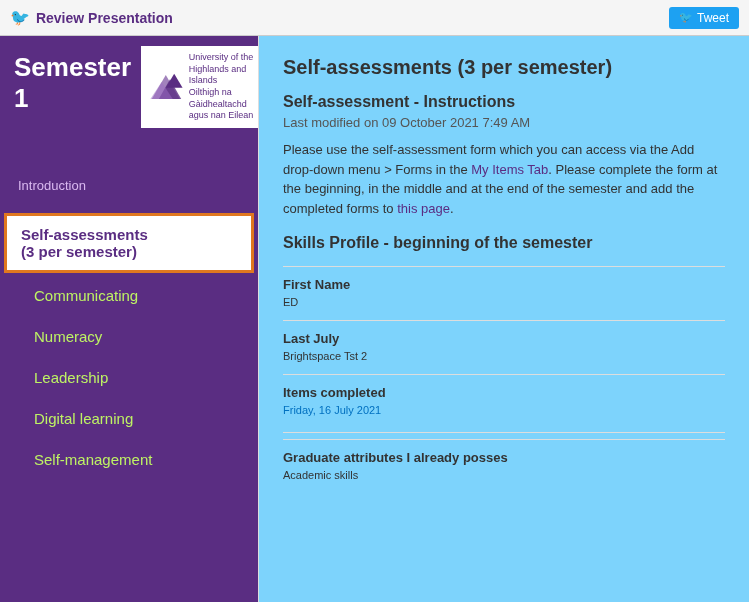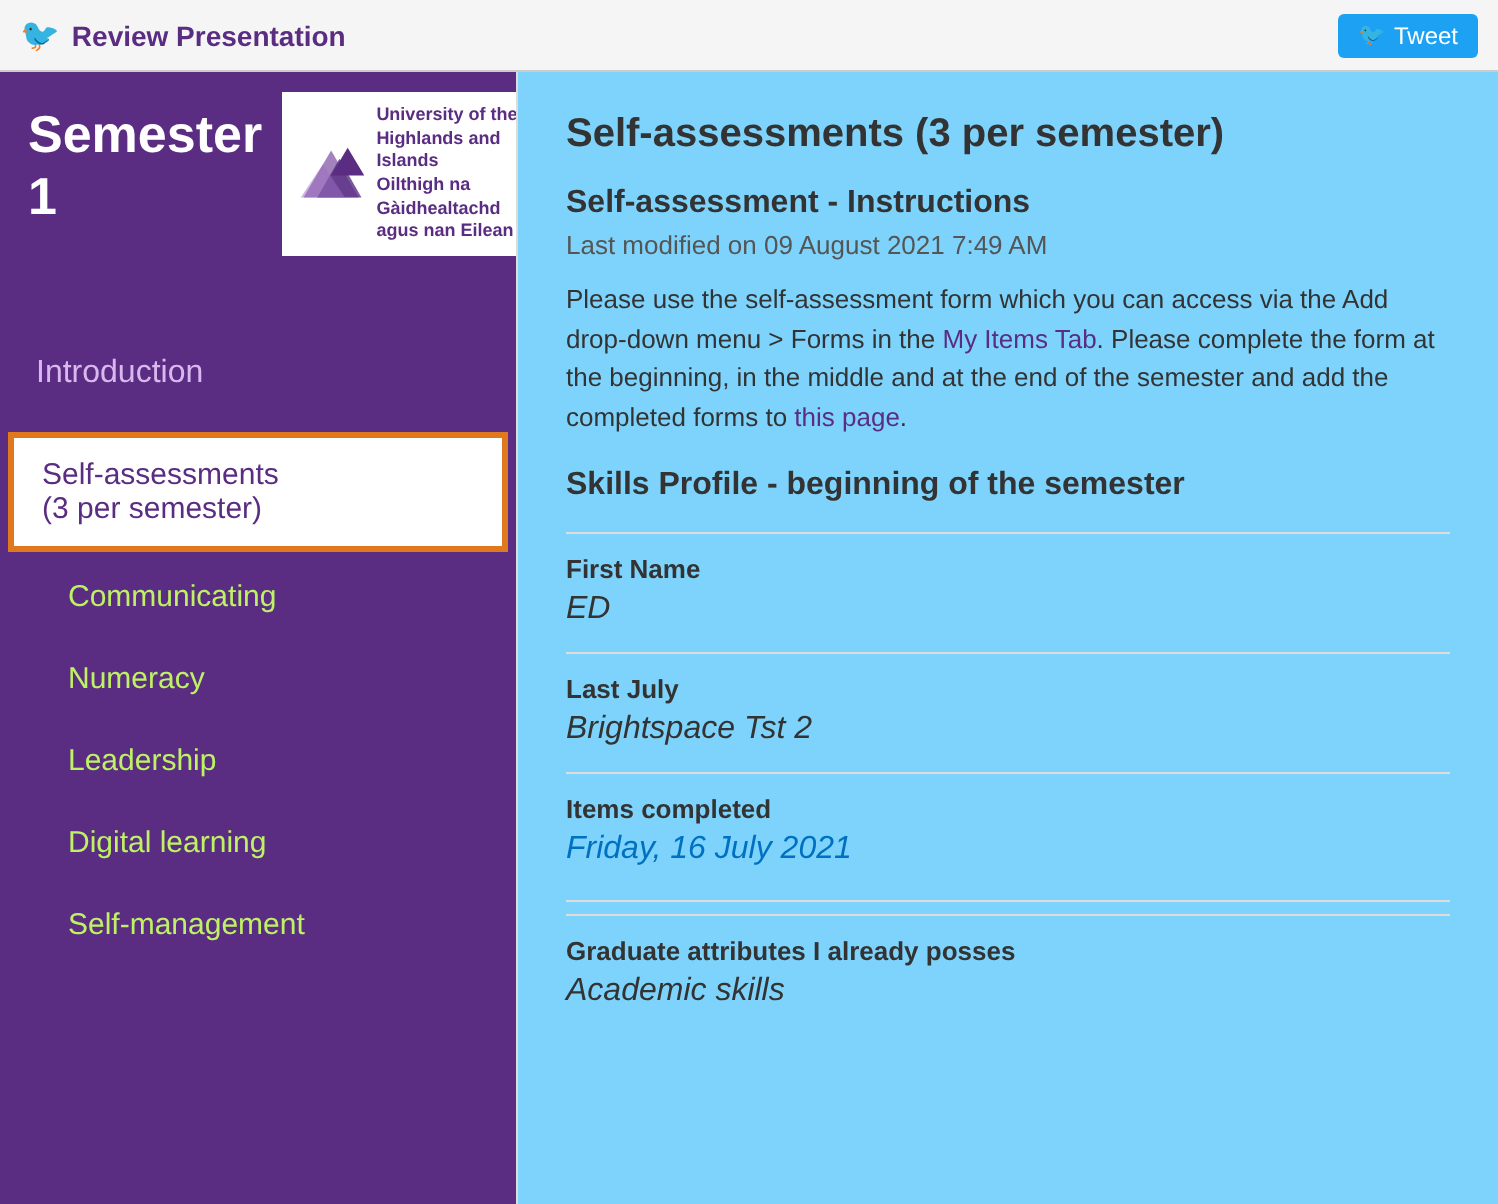--- a/index.html
+++ b/index.html
@@ -25,47 +25,47 @@
       width: 258px; min-width: 258px;
       background: #5a2d82;
       display: flex; flex-direction: column;
       overflow: hidden;
       gap: 32px;
     }
     .logo-area {
       background: #fff; padding: 6px 8px; display: flex; align-items: center; gap: 6px;
     }
     .logo-mountain { width: 48px; height: 40px; }
-    .logo-text { font-size: 9px; color: #5a2d82; font-weight: bold; line-height: 1.3; max-width: 90px; }
+    .logo-text { font-size: 9px; color: #5a2d82; font-weight: normal; line-height: 1.3; max-width: 90px; }
 
     #sidebar-nav { flex: 1; overflow-y: auto; background: #5a2d82; }
     .nav-item {
       padding: 12px 34px; color: #bef264; font-size: 15px; cursor: pointer;
       border-bottom: none;
     }
     .nav-item.active {
-      background: #fff; color: #5a2d82; font-weight: normal;
+      background: #fff; color: #5a2d82; font-weight: bold;
       border: 3px solid #e07820; margin: 2px 4px; padding: 10px 14px;
     }
-    .nav-item.intro { padding: 14px 18px 4px 18px; color: #d9b8f0; font-size: 16px; }
+    .nav-item.intro { padding: 14px 18px 4px 18px; color: #d9b8f0; font-size: 13px; }
 
     
     #content {
       flex: 1; overflow-y: auto; padding: 20px 24px; background: #7dd3fc;
       border-left: 1px solid #ddd;
     }
     #content h1 { font-size: 20px; color: #333; margin-bottom: 14px; font-weight: bold; }
     #content h2 { font-size: 16px; color: #333; margin-bottom: 4px; font-weight: bold; }
     .last-modified { color: #555; font-size: 13px; margin-bottom: 10px; }
     .instructions-text { font-size: 13px; color: #333; line-height: 1.5; margin-bottom: 16px; }
     .instructions-text a { color: #5a2d82; text-decoration: none; }
     #content h3 { font-size: 16px; color: #333; font-weight: bold; margin-bottom: 14px; }
     .field-block { border-top: 1px solid #ddd; padding: 10px 0 4px 0; margin-bottom: 2px; }
     .field-label { font-weight: bold; font-size: 13px; color: #333; margin-bottom: 4px; }
-    .field-value { font-size: 16px; color: #333; margin-bottom: 6px; font-style: italic; }
+    .field-value { font-size: 11px; color: #333; margin-bottom: 6px; }
     .field-value.blue { color: #0070c0; }
     .divider { border: none; border-top: 1px solid #ddd; margin: 6px 0; }
   </style>
 </head>
 <body>
 
 <div id="topbar">
   <div id="topbar-title">
     <span style="color:#1da1f2; font-size:16px;">🐦</span>
     <span style="color:#5a2d82; font-weight:bold;text-align:right;">Review Presentation</span>
@@ -108,21 +108,21 @@
       <div class="nav-item">Numeracy</div>
       <div class="nav-item">Leadership</div>
       <div class="nav-item">Digital learning</div>
       <div class="nav-item">Self-management</div>
     </div>
   </div>
 
   <div id="content">
     <h1>Self-assessments (3 per semester)</h1>
     <h2>Self-assessment - Instructions</h2>
-    <p class="last-modified">Last modified on 09 August 2021 7:49 AM</p>
+    <p class="last-modified">Last modified on 09 October 2021 7:49 AM</p>
     <p class="instructions-text">
       Please use the self-assessment form which you can access via the Add drop-down menu &gt; Forms in the <a>My Items Tab</a>. Please complete the form at the beginning, in the middle and at the end of the semester and add the completed forms to <a>this page</a>.
     </p>
     <h3>Skills Profile - beginning of the semester</h3>
 
     <div class="field-block">
       <div class="field-label">First Name</div>
       <div class="field-value">ED</div>
     </div>
     <div class="field-block">

